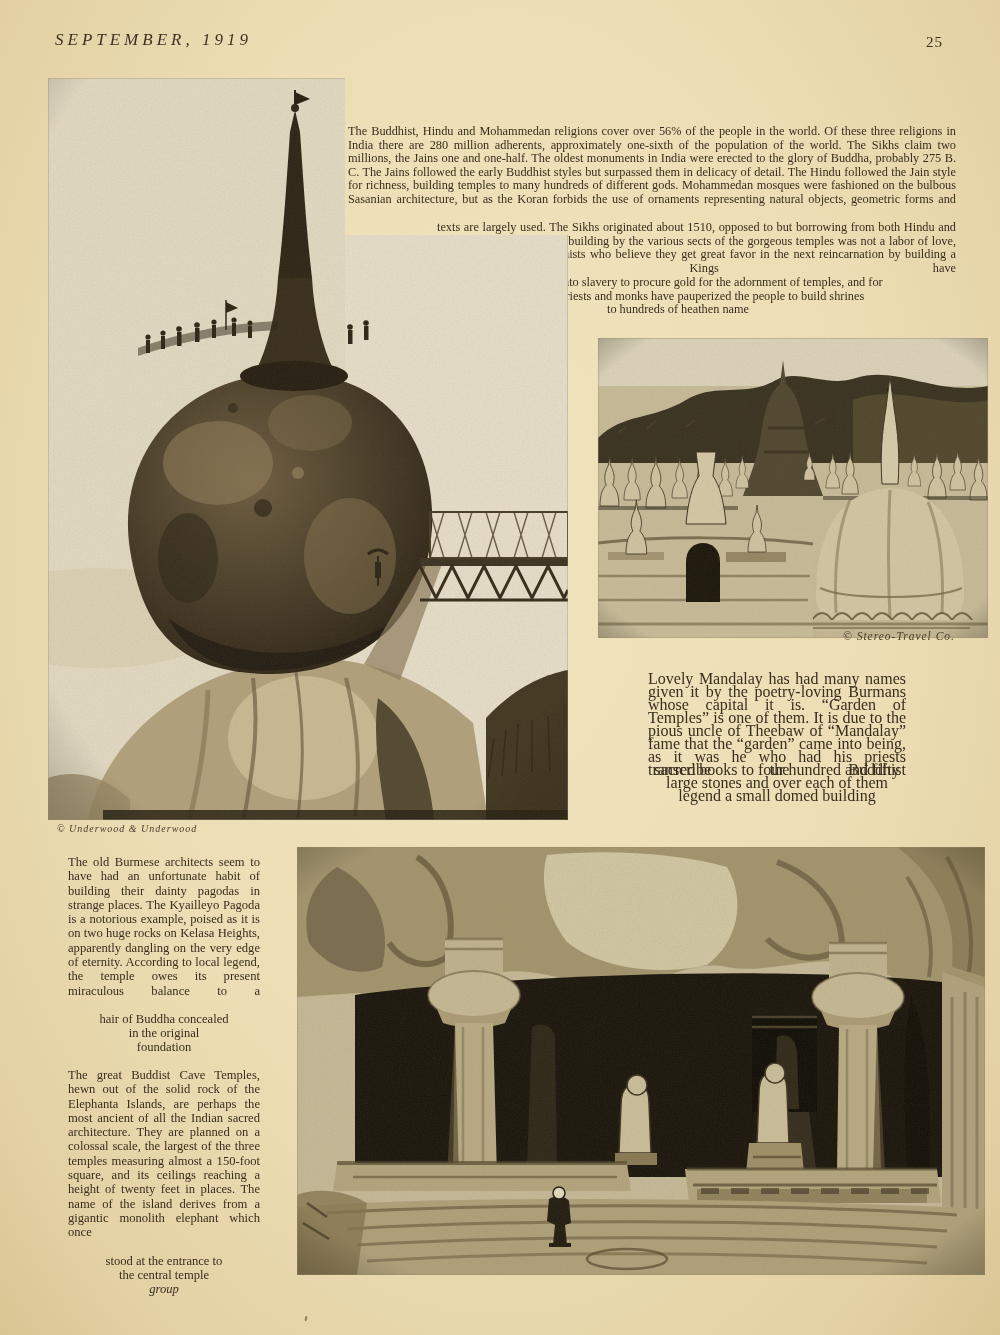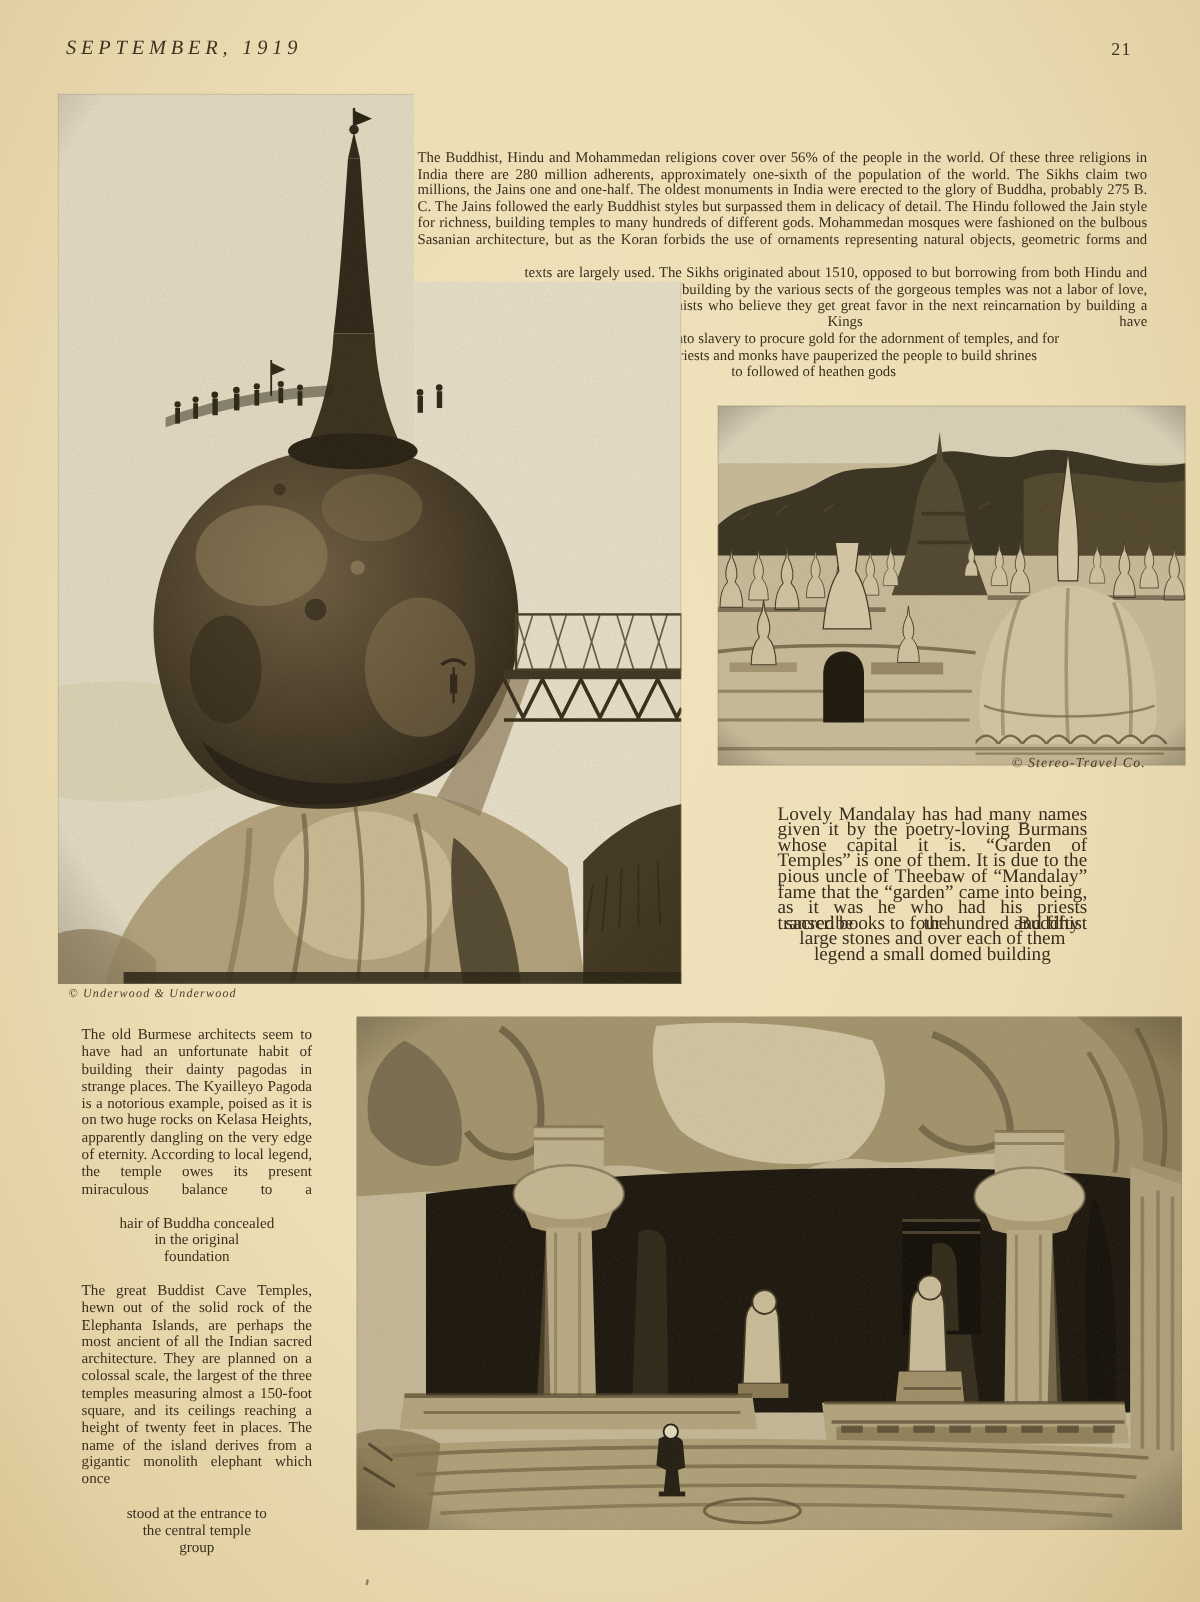--- a/index.html
+++ b/index.html
@@ -40,28 +40,28 @@
   }
   .photo{display:block;}
   .speck{width:2px;height:5px;background:#6b5940;transform:rotate(12deg);border-radius:1px;opacity:.7;}
 </style>
 </head>
 <body>
 
 <div class="page">
 
   <div class="abs issue" style="left:55px;top:30px;">SEPTEMBER, 1919</div>
-  <div class="abs pageno" style="left:926px;top:34px;">21</div>
+  <div class="abs pageno" style="left:926px;top:34px;">25</div>
 
 
   <div class="abs body-txt" style="left:348px;top:125px;width:608px;">The Buddhist, Hindu and Mohammedan religions cover over 56% of the people in the world. Of these three religions in India there are 280 million adherents, approximately one-sixth of the population of the world. The Sikhs claim two millions, the Jains one and one-half. The oldest monuments in India were erected to the glory of Buddha, probably 275 B. C. The Jains followed the early Buddhist styles but surpassed them in delicacy of detail. The Hindu followed the Jain style for richness, building temples to many hundreds of different gods. Mohammedan mosques were fashioned on the bulbous Sasanian architecture, but as the Koran forbids the use of ornaments representing natural objects, geometric forms and</div>
   <div class="abs body-txt" style="left:437px;top:221px;width:519px;">texts are largely used. The Sikhs originated about 1510, opposed to but borrowing from both Hindu and Mohammedan faiths. The building by the various sects of the gorgeous temples was not a labor of love, especially with the Buddhists who believe they get great favor in the next reincarnation by building a pagoda. Kings have</div>
   <div class="abs body-txt taper" style="left:458px;top:276px;width:460px;">sold subjects into slavery to procure gold for the adornment of temples, and for</div>
   <div class="abs body-txt taper" style="left:478px;top:289.5px;width:420px;">centuries priests and monks have pauperized the people to build shrines</div>
-  <div class="abs body-txt taper" style="left:478px;top:303px;width:400px;">to followed of heathen gods</div>
+  <div class="abs body-txt taper" style="left:478px;top:303px;width:400px;">to hundreds of heathen name</div>
 
   <div class="abs" style="left:48px;top:78px;">
     <svg class="photo" width="520" height="742" viewBox="0 0 520 742">
       <defs>
         <clipPath id="clipRock">
             <path d="M0,0 H297 V157 H520 V742 H0 Z"></path>
           </clipPath>
         <radialGradient id="rockGrad" cx="40%" cy="35%" r="75%">
           <stop offset="0%" stop-color="#6d5d41"></stop>
           <stop offset="55%" stop-color="#463a26"></stop>
@@ -257,21 +257,21 @@
   <div class="abs mand-txt taper" style="left:648px;top:789px;width:258px;">legend a small domed building</div>
 
   <div class="abs col-txt" style="left:68px;top:855px;width:192px;">The old Burmese architects seem to have had an unfortunate habit of building their dainty pagodas in strange places. The Kyailleyo Pagoda is a notorious example, poised as it is on two huge rocks on Kelasa Heights, apparently dangling on the very edge of eternity.  According to local legend, the temple owes its present miraculous balance to a</div>
   <div class="abs col-txt taper" style="left:68px;top:1012px;width:192px;">hair of Buddha concealed</div>
   <div class="abs col-txt taper" style="left:68px;top:1026px;width:192px;">in the original</div>
   <div class="abs col-txt taper" style="left:68px;top:1040px;width:192px;">foundation</div>
 
   <div class="abs col-txt" style="left:68px;top:1068px;width:192px;">The great Buddist Cave Temples, hewn out of the solid rock of the Elephanta Islands, are perhaps the most ancient of all the Indian sacred architecture. They are planned on a colossal scale, the largest of the three temples measuring almost a 150-foot square, and its ceilings reaching a height of twenty feet in places.  The name of the island derives from a gigantic monolith elephant which once</div>
   <div class="abs col-txt taper" style="left:68px;top:1254px;width:192px;">stood at the entrance to</div>
   <div class="abs col-txt taper" style="left:68px;top:1268px;width:192px;">the central temple</div>
-  <div class="abs col-txt taper" style="left:68px;top:1282px;width:192px;">group</div>
+  <div class="abs col-txt taper" style="left:68px;top:1282px;width:192px;font-style:italic;">group</div>
 
   <div class="abs" style="left:297px;top:847px;">
     <svg class="photo" width="688" height="428" viewBox="0 0 688 428">
       <defs>
         <filter id="grain3">
             <feTurbulence type="fractalNoise" baseFrequency="0.85" numOctaves="2" result="n"></feTurbulence>
             <feColorMatrix in="n" type="matrix" values="0 0 0 0 0.22 0 0 0 0 0.18 0 0 0 0 0.1 0 0 0 0.4 0"></feColorMatrix>
           </filter>
         <radialGradient id="vign3" cx="50%" cy="48%" r="72%">
           <stop offset="0%" stop-color="#000" stop-opacity="0"></stop>

